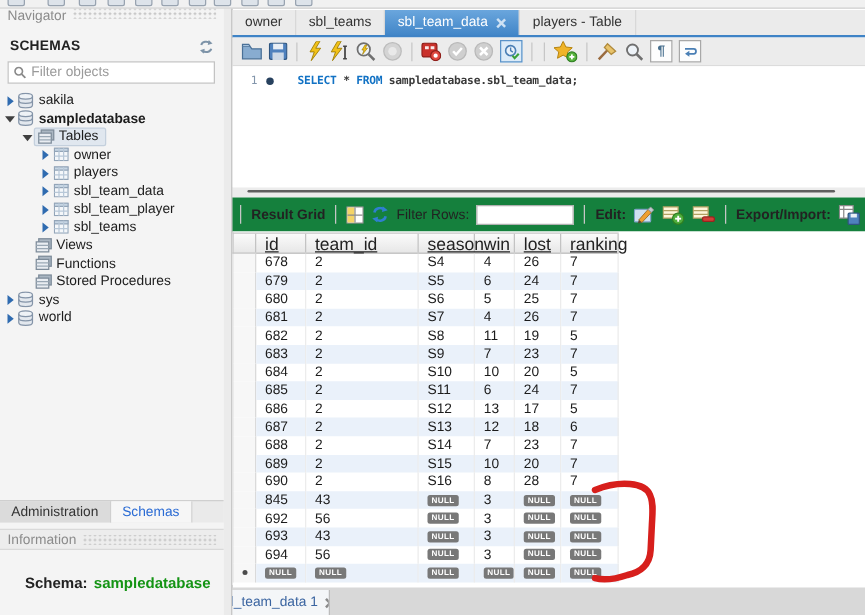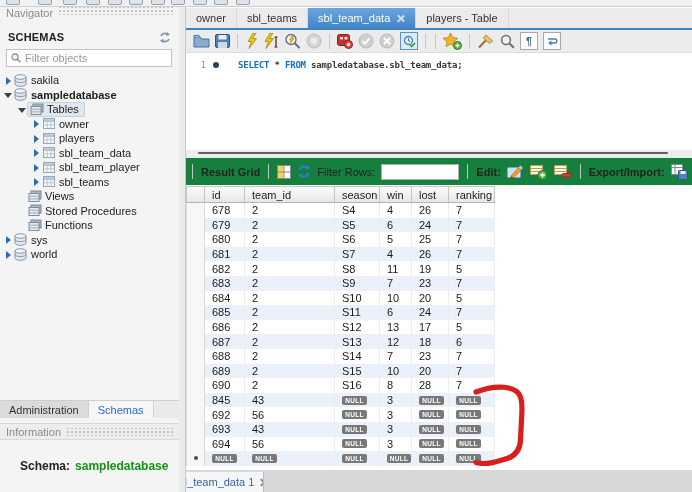--- a/index.html
+++ b/index.html
@@ -96,21 +96,21 @@
     display:flex; align-items:center; gap:6px; padding-left:4px; font-size:11px; }
   #rstoolbar .lbl { white-space:nowrap; }
   #rstoolbar .b { font-weight:bold; }
   #rs-filter-input { width:78px; height:16px; border:1px solid #b0b0b0; background:#fff; outline:none;
     font-size:11px; font-family:"Liberation Sans",sans-serif; }
 
   
   #grid { left:186px; top:186px; width:506px; height:282px; background:#fff; }
   #ghead { display:flex; height:17px; background:linear-gradient(#fbfbfb,#e7e7e7);
     border-top:1px solid #c6c6c6; border-bottom:1px solid #b5b5b5; border-left:1px solid #c6c6c6; width:309px; }
-  .hcell { border-right:1px solid #c3c3c3; font-size:11px; color:#222; display:flex; align-items:center; padding-left:7px; }
+  .hcell { border-right:1px solid #c3c3c3; font-size:14px; color:#222; display:flex; align-items:center; padding-left:7px;text-decoration:underline; }
   .grow { display:flex; height:14.6px; width:309px; border-left:1px solid #e0e0e0; }
   .grow.alt .dcell { background:#eaf1fa; }
   .selcell { flex:0 0 18px; background:#f7f7f7; border-right:1px solid #dadada; display:flex; align-items:center; justify-content:center; }
   .seldot { width:4px; height:4px; border-radius:50%; background:#4b4b4b; }
   .dcell { font-size:11px; color:#1b1b1b; display:flex; align-items:center; padding-left:7px;
     border-right:1px solid #ececec; overflow:hidden; white-space:nowrap; }
   .nullb { display:inline-block; width:25px; height:9px; background:#787878; border-radius:2px;
     color:#fff; font-size:6.5px; font-weight:bold; line-height:9.5px; text-align:center; letter-spacing:.3px; }
 
   
@@ -299,35 +299,35 @@
         <span class="arrow none"></span>
         <span style="display: inline-flex; align-items: center;">
           <span class="tico">
             <svg width="14" height="13" viewBox="0 0 14 13">
               <rect x="3" y="1" width="10" height="8" fill="#aab6c2" stroke="#7d8b99"></rect>
               <rect x="1" y="3.5" width="10" height="8" fill="#e9edf2" stroke="#7d8b99"></rect>
               <line x1="1" y1="6.2" x2="11" y2="6.2" stroke="#9aa8b5"></line>
               <line x1="1" y1="8.9" x2="11" y2="8.9" stroke="#9aa8b5"></line>
             </svg>
           </span>
-          <span class="tlabel">Stored Procedures</span>
+          <span class="tlabel">Functions</span>
         </span>
       </div>
       <div class="trow" style="padding-left: 18px;">
         <span class="arrow none"></span>
         <span style="display: inline-flex; align-items: center;">
           <span class="tico">
             <svg width="14" height="13" viewBox="0 0 14 13">
               <rect x="3" y="1" width="10" height="8" fill="#aab6c2" stroke="#7d8b99"></rect>
               <rect x="1" y="3.5" width="10" height="8" fill="#e9edf2" stroke="#7d8b99"></rect>
               <line x1="1" y1="6.2" x2="11" y2="6.2" stroke="#9aa8b5"></line>
               <line x1="1" y1="8.9" x2="11" y2="8.9" stroke="#9aa8b5"></line>
             </svg>
           </span>
-          <span class="tlabel">Functions</span>
+          <span class="tlabel">Stored Procedures</span>
         </span>
       </div>
       <div class="trow" style="padding-left: 4px;">
         <span class="arrow right"></span>
         <span style="display: inline-flex; align-items: center;">
           <span class="tico">
             <svg width="13" height="13" viewBox="0 0 13 13">
               <path d="M1,3 v7 a5.5,2.3 0 0 0 11,0 v-7" fill="#e3e8ee" stroke="#8494a8"></path>
               <ellipse cx="6.5" cy="3" rx="5.5" ry="2.3" fill="#eef2f6" stroke="#8494a8"></ellipse>
               <path d="M1,6.3 a5.5,2.3 0 0 0 11,0" fill="none" stroke="#8494a8"></path>

